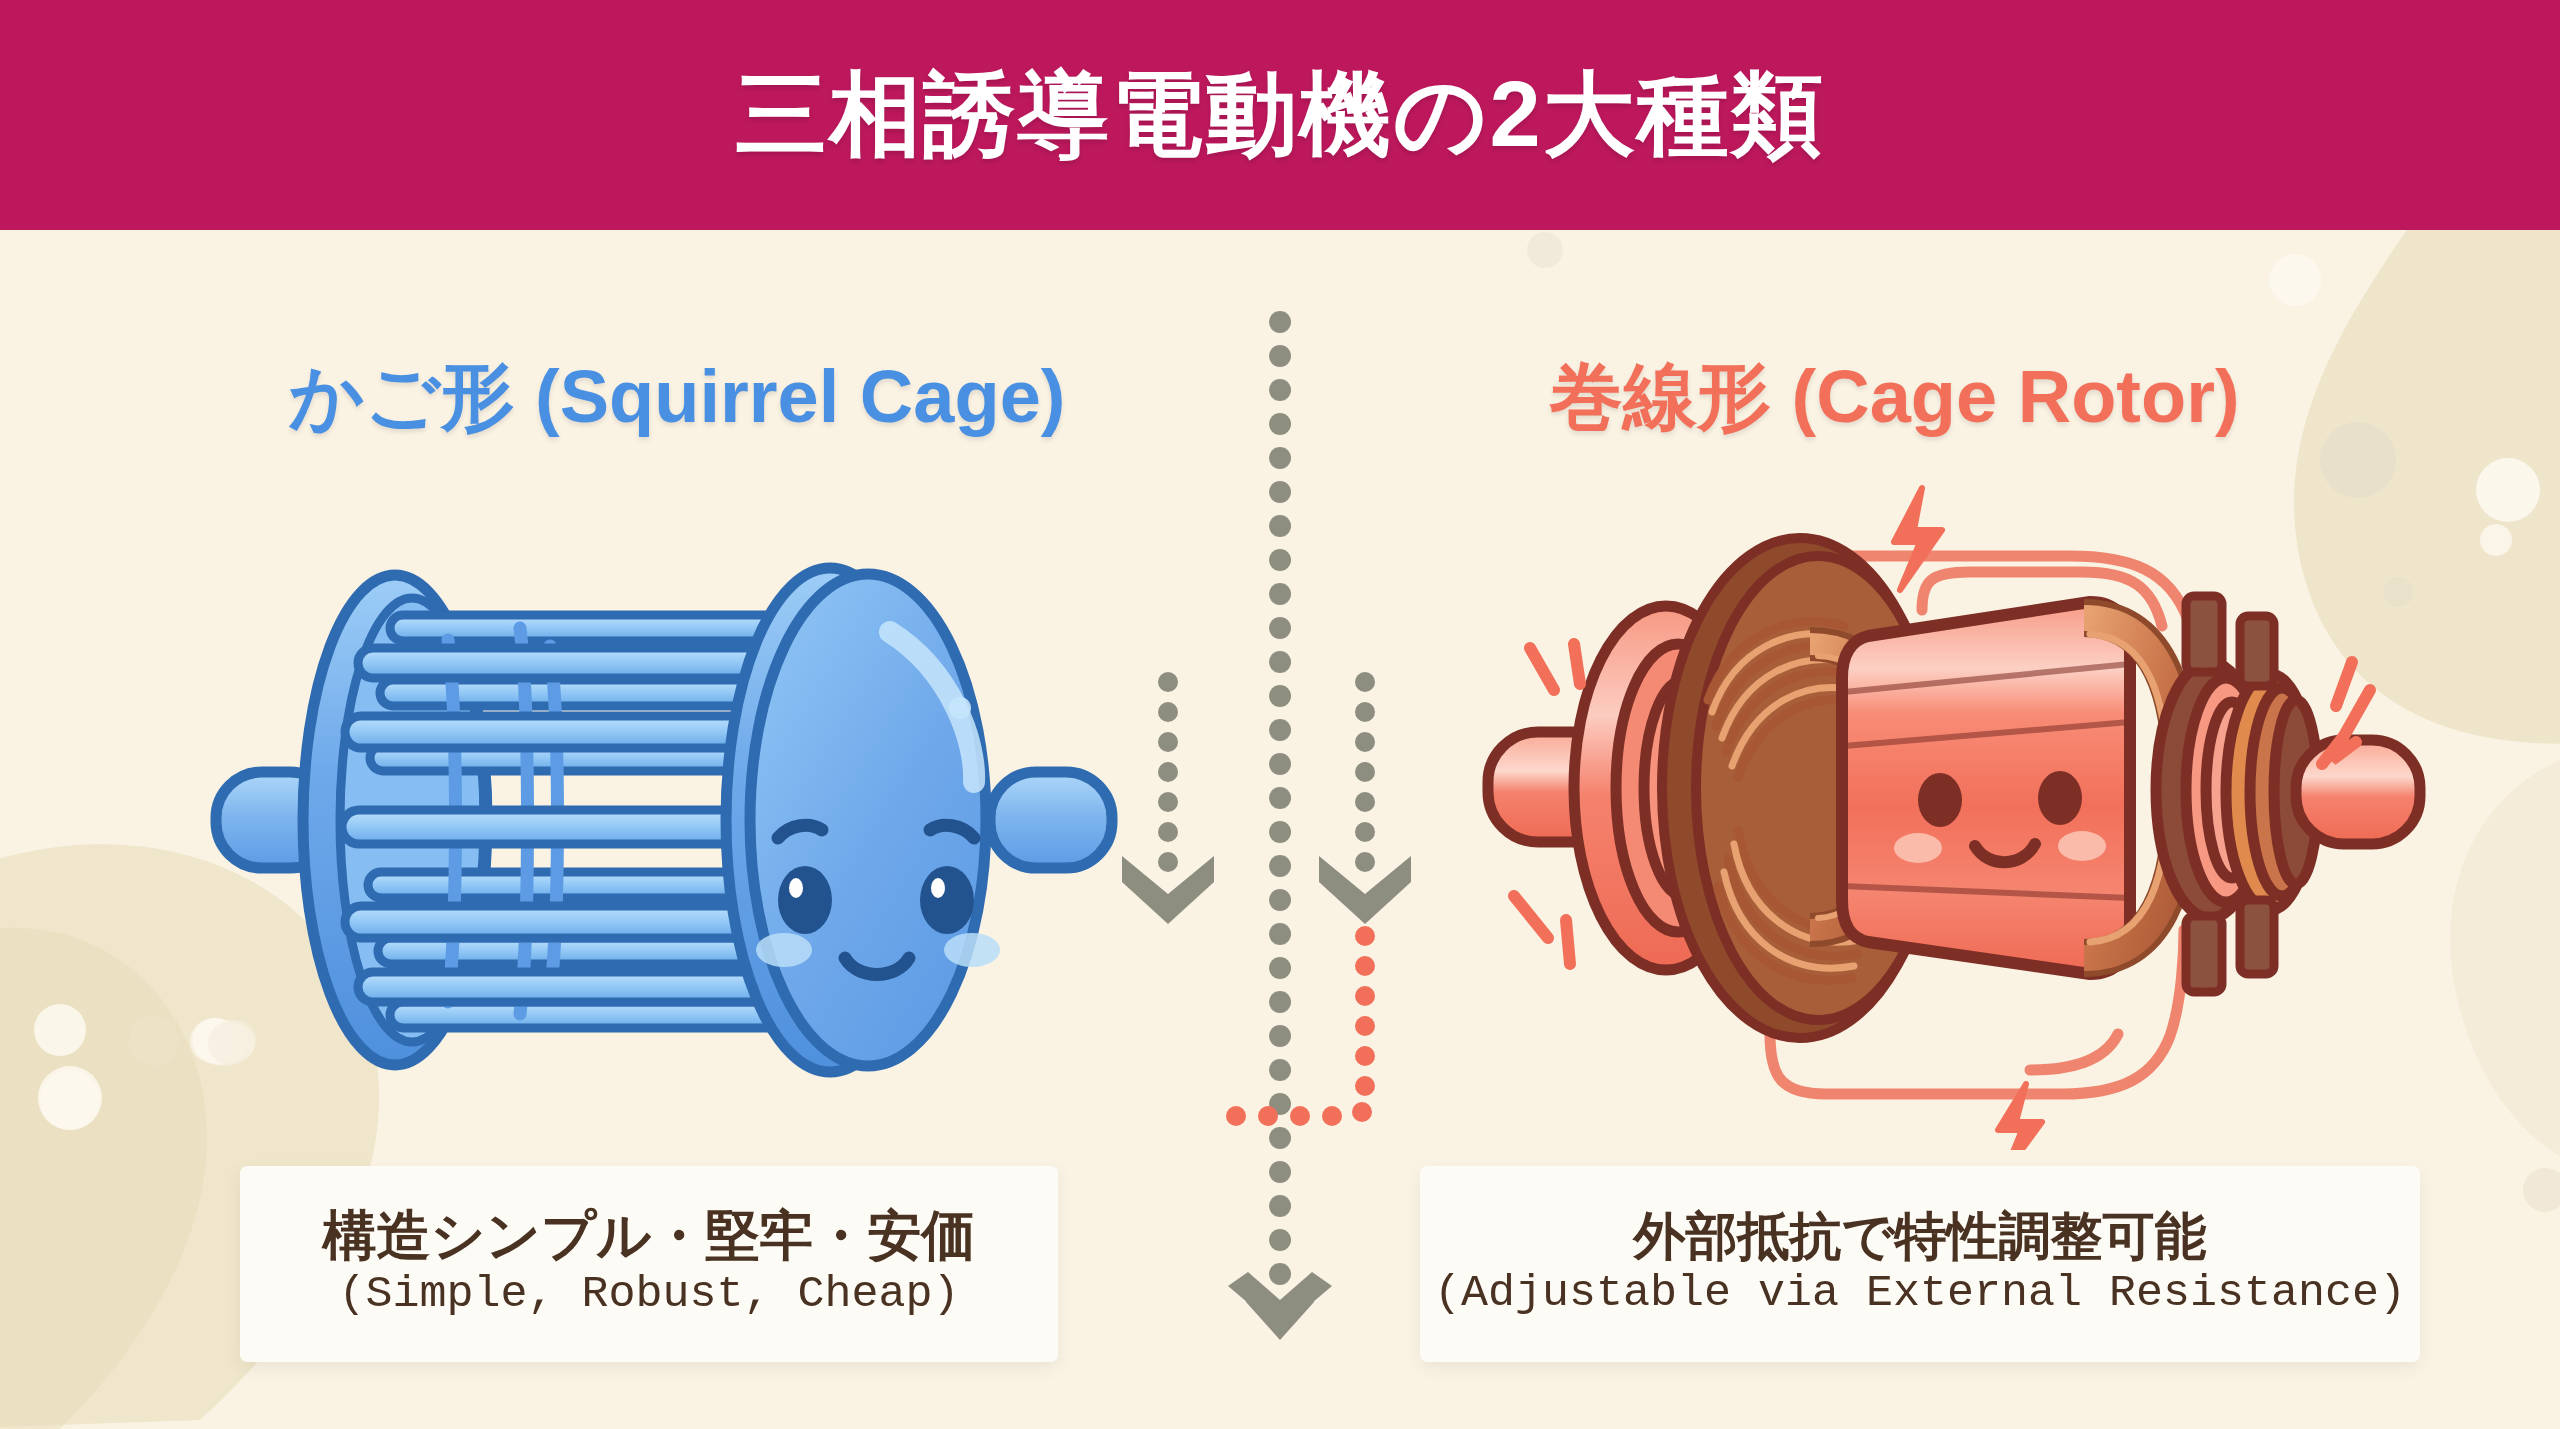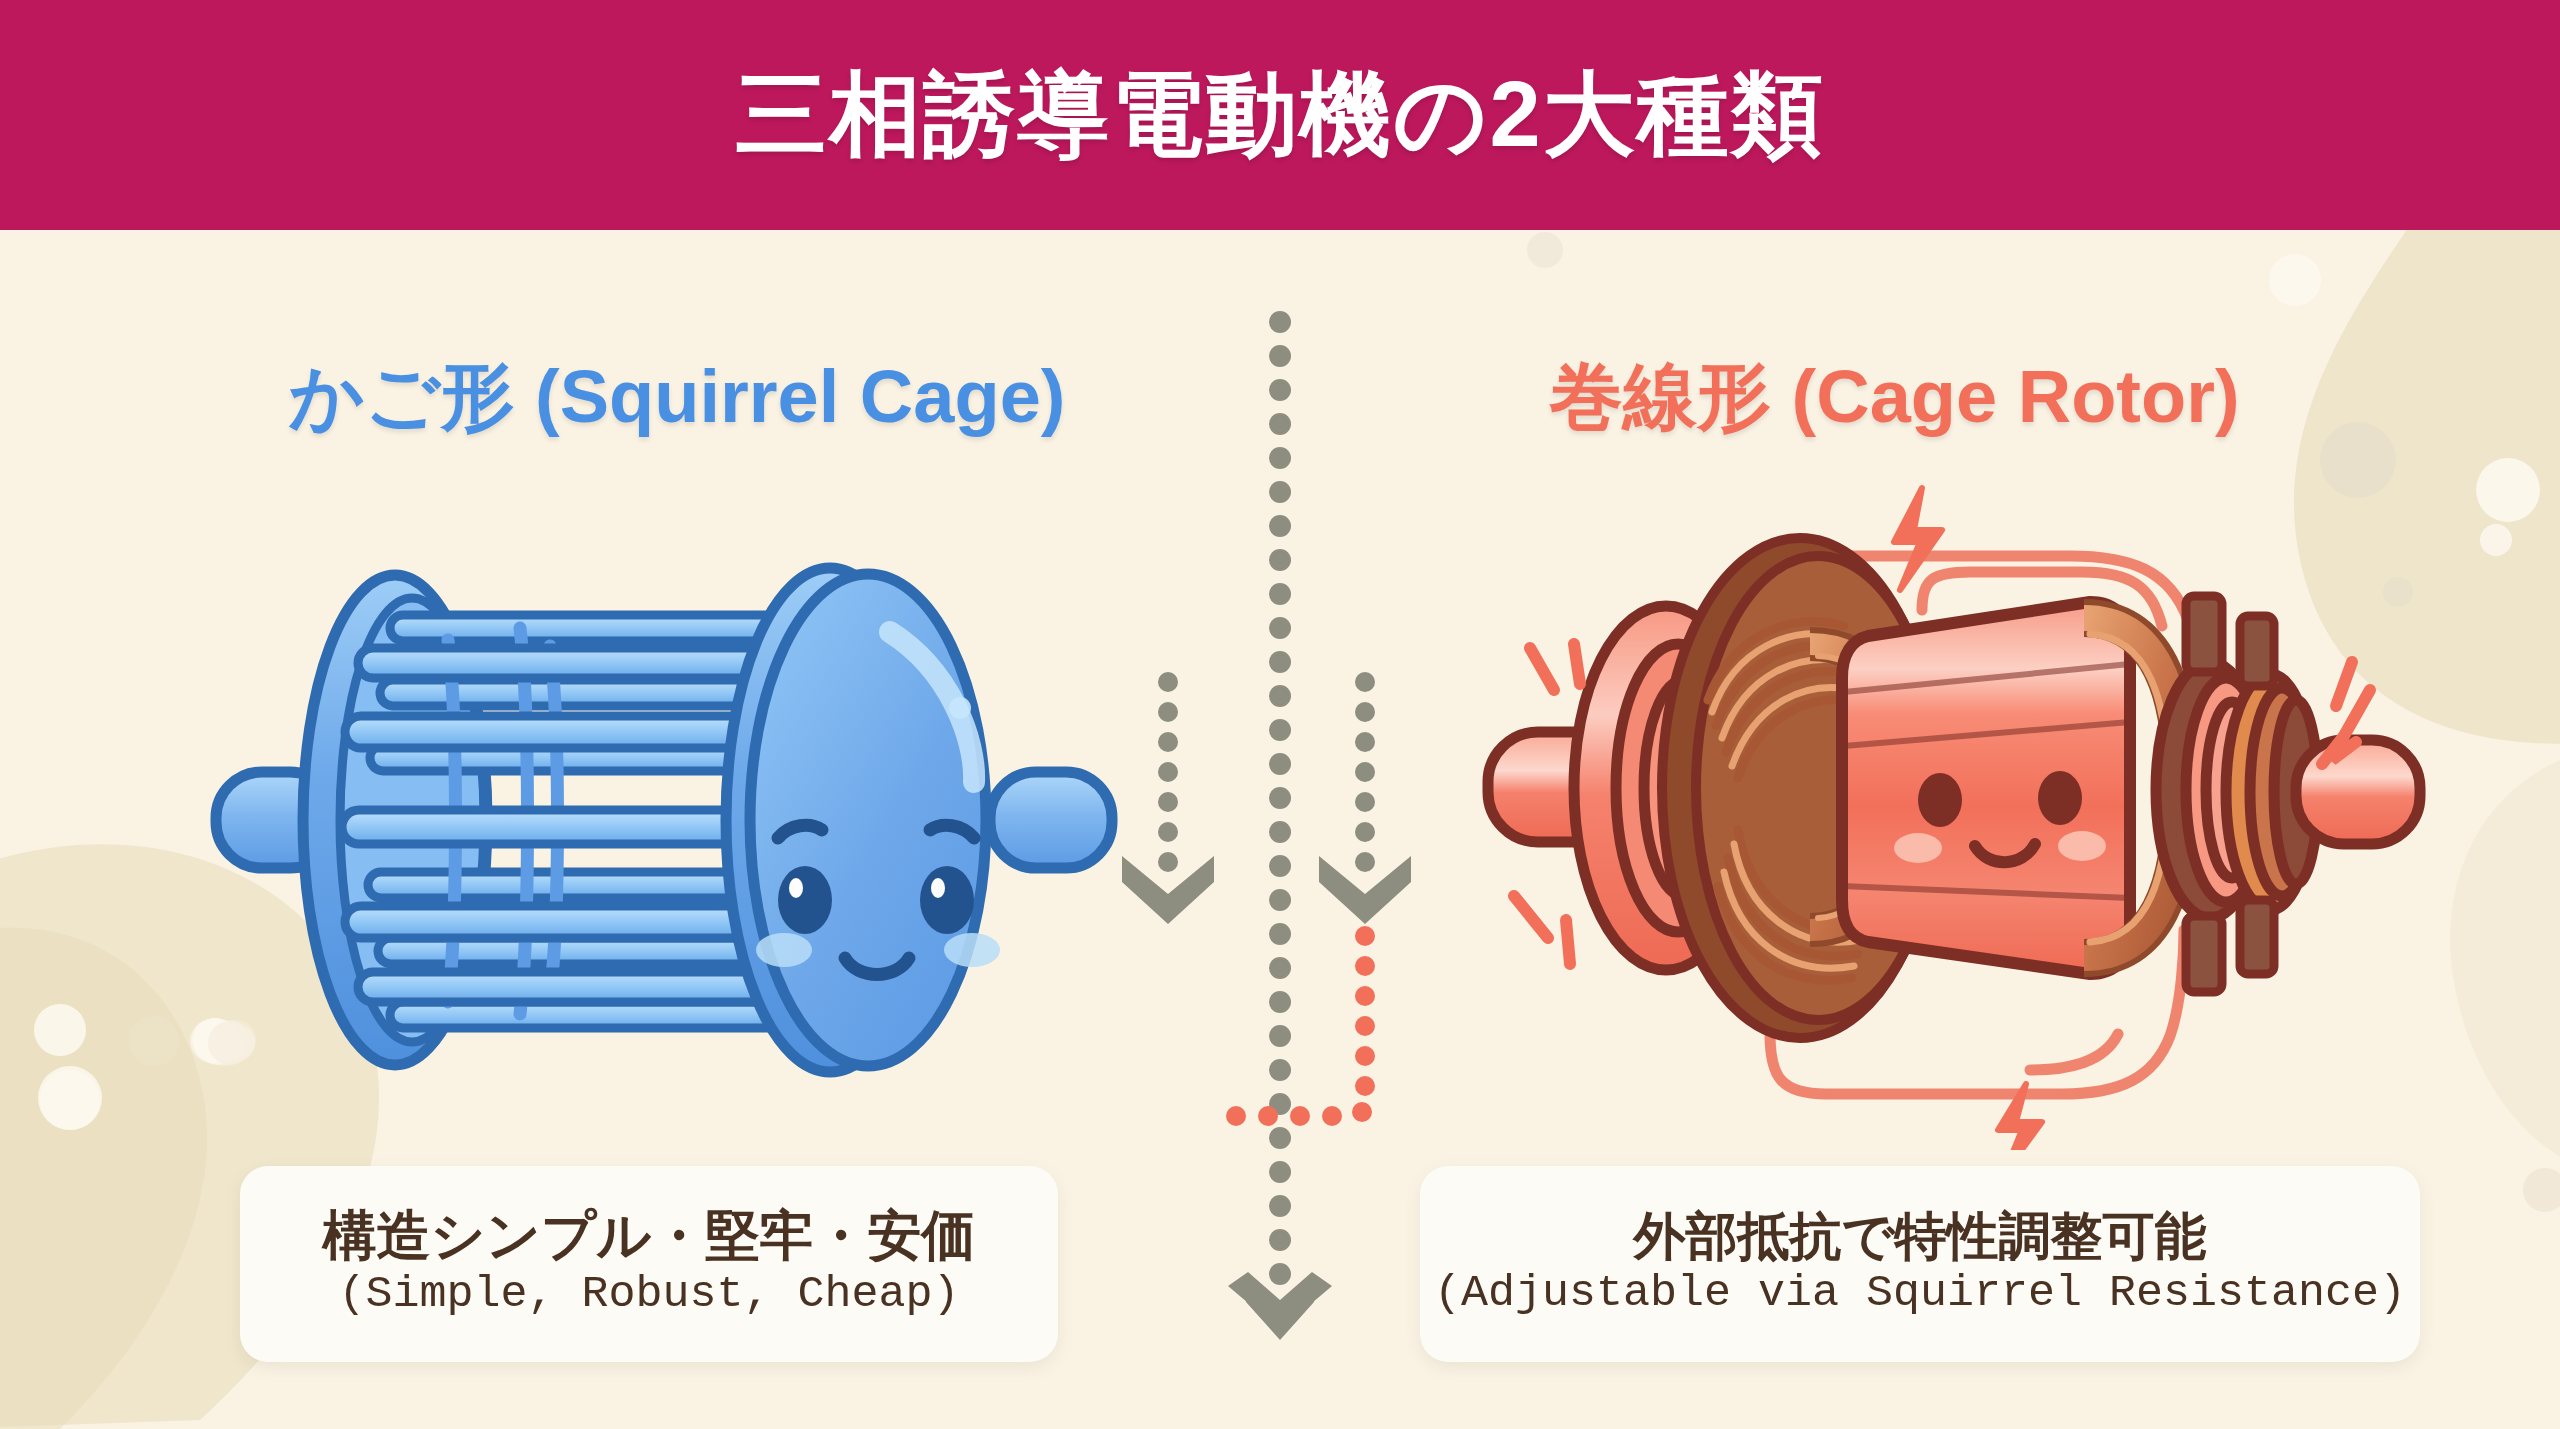--- a/index.html
+++ b/index.html
@@ -37,21 +37,21 @@
   .illus{position:absolute;z-index:4;}
   #illus-left{left:190px;top:520px;width:950px;height:620px;}
   #illus-right{left:1470px;top:430px;width:1040px;height:720px;}
 
   
   .flow{position:absolute;z-index:4;left:1100px;top:300px;width:420px;height:1060px;}
 
   
   .caption-card{
     position:absolute;z-index:5;background:#fdfbf6;
-    border-radius:28px;
+    border-radius:7px;
     box-shadow:0 6px 16px rgba(120,100,70,.10);
     display:flex;flex-direction:column;align-items:center;justify-content:center;
     color:#4a3222;text-align:right;
   }
   #cap-left{left:240px;top:1166px;width:818px;height:196px;}
   #cap-right{left:1420px;top:1166px;width:1000px;height:196px;}
   .cap-jp{font-size:54px;font-weight:bold;line-height:1.05;white-space:nowrap;}
   #cap-right .cap-jp{font-size:52px;}
   .cap-en{font-size:45px;font-weight:normal;line-height:1.12;margin-top:6px;white-space:nowrap;font-family:Liberation Mono, monospace;}
   #cap-right .cap-en{font-size:45px;}
@@ -410,16 +410,16 @@
     </g>
   </svg>
 
   <div class="caption-card" id="cap-left">
     <div class="cap-jp">構造シンプル・堅牢・安価</div>
     <div class="cap-en">(Simple, Robust, Cheap)</div>
   </div>
 
   <div class="caption-card" id="cap-right">
     <div class="cap-jp">外部抵抗で特性調整可能</div>
-    <div class="cap-en">(Adjustable via Squirrel Resistance)</div>
+    <div class="cap-en">(Adjustable via External Resistance)</div>
   </div>
 
 </div>
 
 </body></html>

